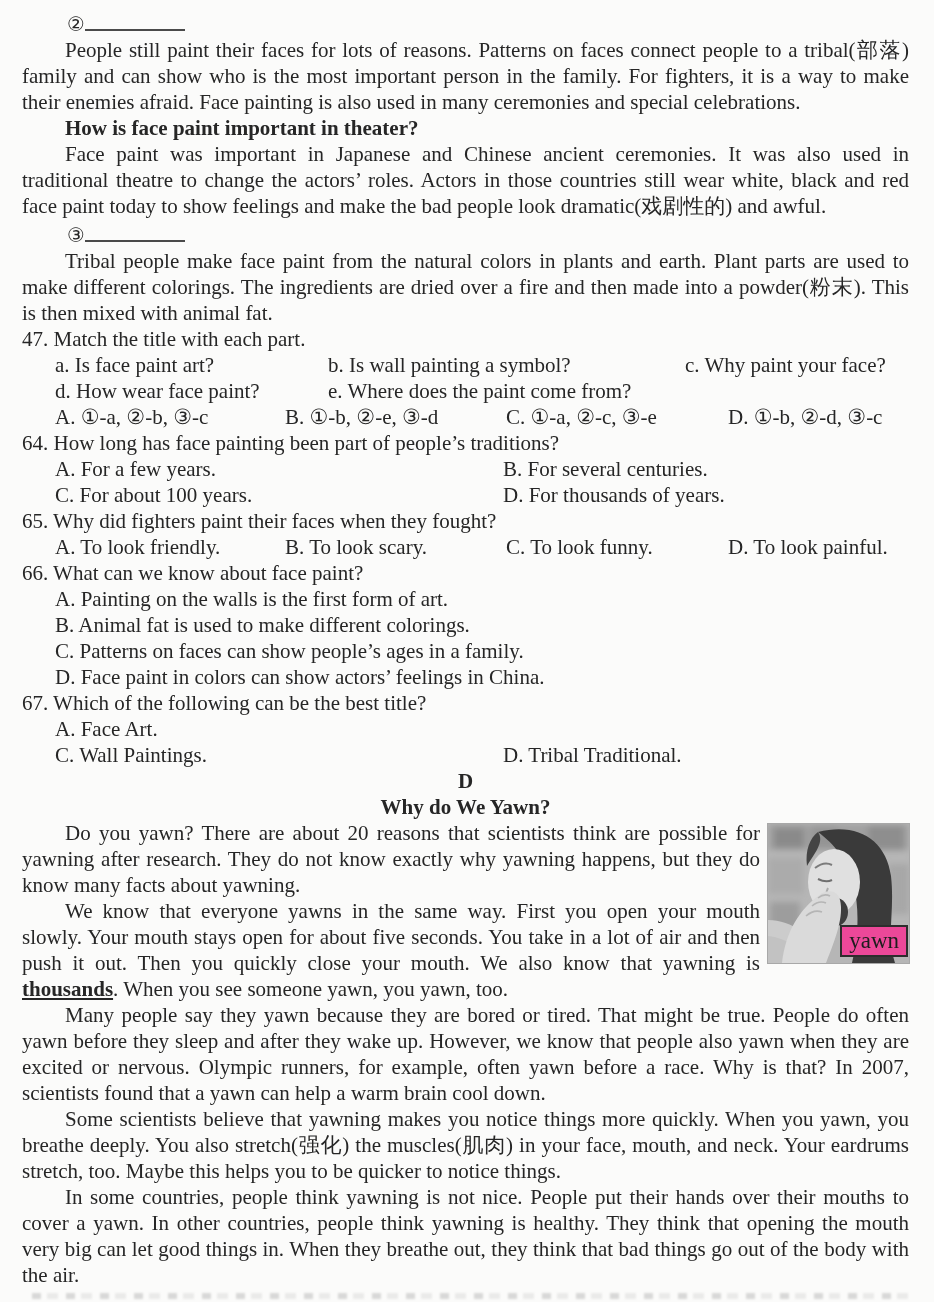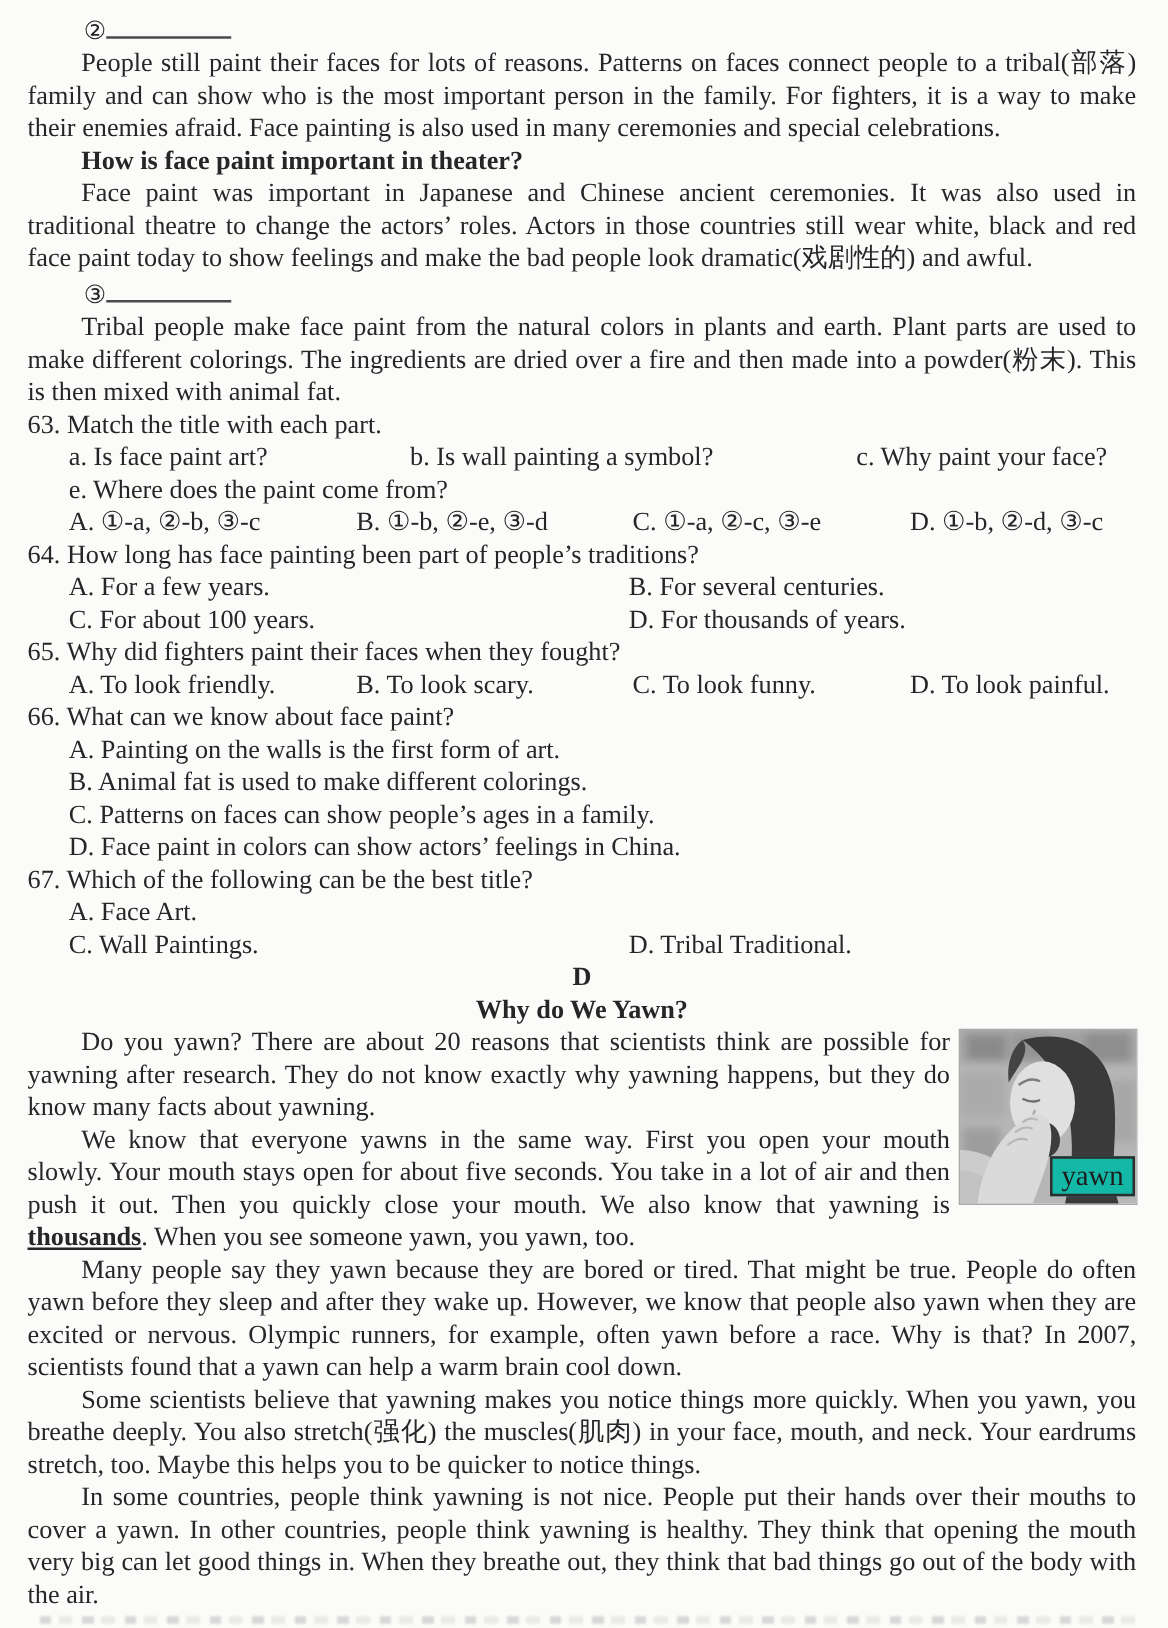--- a/index.html
+++ b/index.html
@@ -44,21 +44,21 @@
 
   .d-body { margin:0; }
   .photo-float {
     float:right; width:141px; height:139px;
     margin:4px 0 5px 8px; position:relative;
     outline:1px solid #a8a8a8;
   }
   .photo-float svg { display:block; width:141px; height:139px; }
   .photo-caption {
     position:absolute; right:1px; bottom:6px;
-    background:#14b8a6; border:2px solid #2d2d2d;
+    background:#ec4899; border:2px solid #2d2d2d;
     padding:0 7px; font-size:23px; line-height:28px; color:#1d1d1d;
   }
   .kw { font-weight:bold; text-decoration:underline; }
   .clear { clear:both; }
 
   .bottom-artifact {
     margin-top:5px; margin-left:10px;
     width:880px; height:6px;
     background:repeating-linear-gradient(90deg,
       rgba(60,60,60,0.18) 0 9px, rgba(0,0,0,0) 9px 15px,
@@ -76,27 +76,28 @@
   <p class="body-para">People still paint their faces for lots of reasons. Patterns on faces connect people to a tribal(部落) family and can show who is the most important person in the family. For fighters, it is a way to make their enemies afraid. Face painting is also used in many ceremonies and special celebrations.</p>
 
   <p class="subhead">How is face paint important in theater?</p>
 
   <p class="body-para">Face paint was important in Japanese and Chinese ancient ceremonies. It was also used in traditional theatre to change the actors’ roles. Actors in those countries still wear white, black and red face paint today to show feelings and make the bad people look dramatic(戏剧性的) and awful.</p>
 
   <div class="blank-row"><span class="circ">③</span><span class="blank-line"></span></div>
 
   <p class="body-para">Tribal people make face paint from the natural colors in plants and earth. Plant parts are used to make different colorings. The ingredients are dried over a fire and then made into a powder(粉末). This is then mixed with animal fat.</p>
 
-  <p class="q-stem">63. Match the title with each part.</p>
+  <p class="q-stem">47. Match the title with each part.</p>
   <div class="opt-row r63sub1">
     <span>a. Is face paint art?</span>
     <span>b. Is wall painting a symbol?</span>
     <span>c. Why paint your face?</span>
   </div>
   <div class="opt-row r63sub2">
+    <span>d. How wear face paint?</span>
     <span>e. Where does the paint come from?</span>
   </div>
   <div class="opt-row r4col circ-opts">
     <span>A. ①-a, ②-b, ③-c</span>
     <span>B. ①-b, ②-e, ③-d</span>
     <span>C. ①-a, ②-c, ③-e</span>
     <span>D. ①-b, ②-d, ③-c</span>
   </div>
 
   <p class="q-stem">64. How long has face painting been part of people’s traditions?</p>

